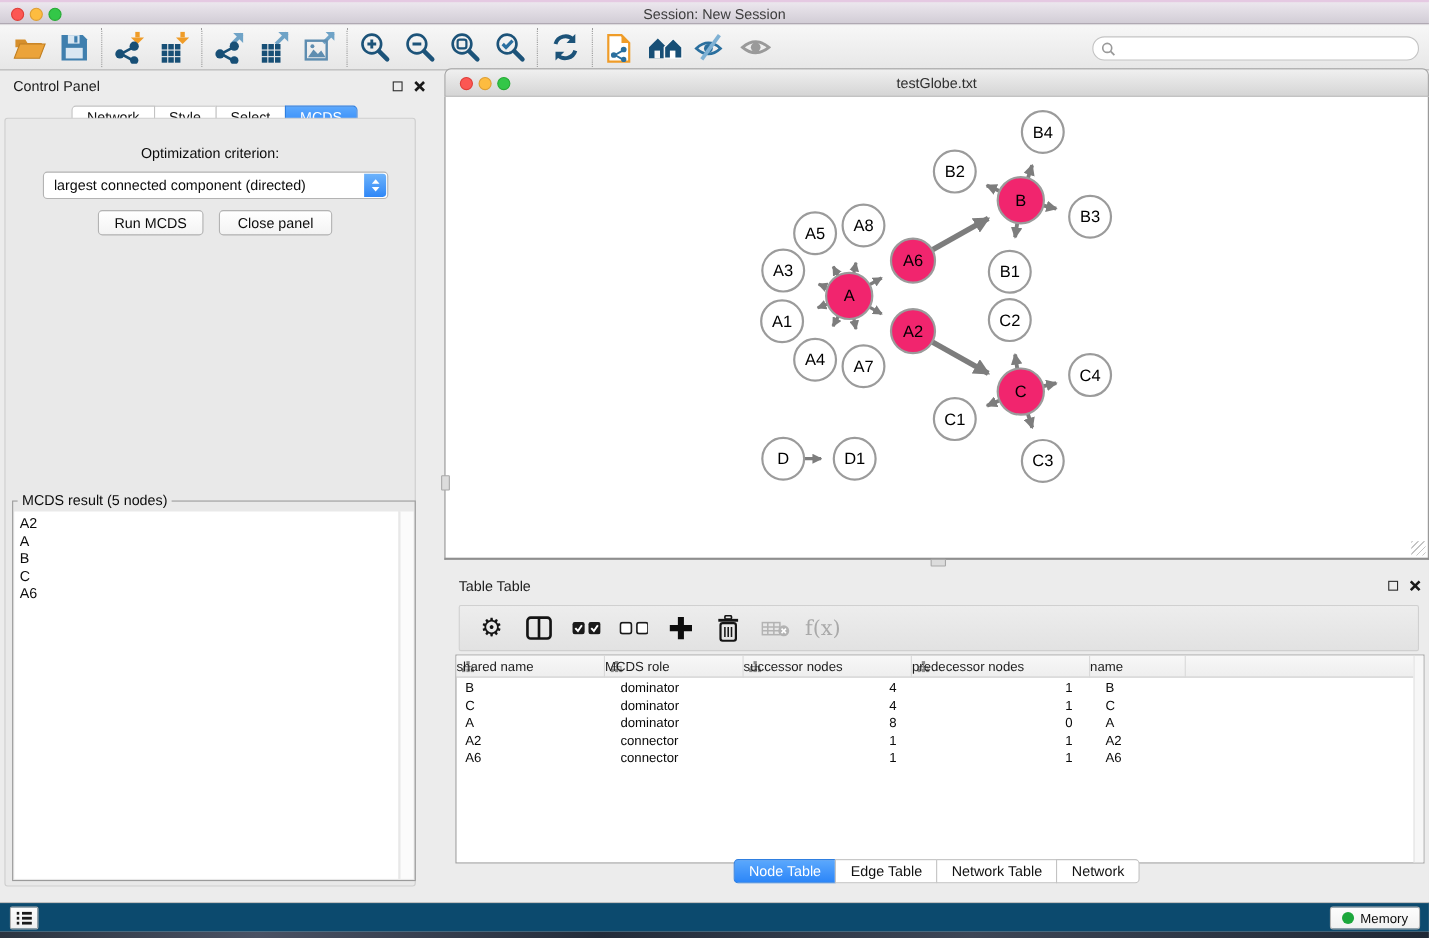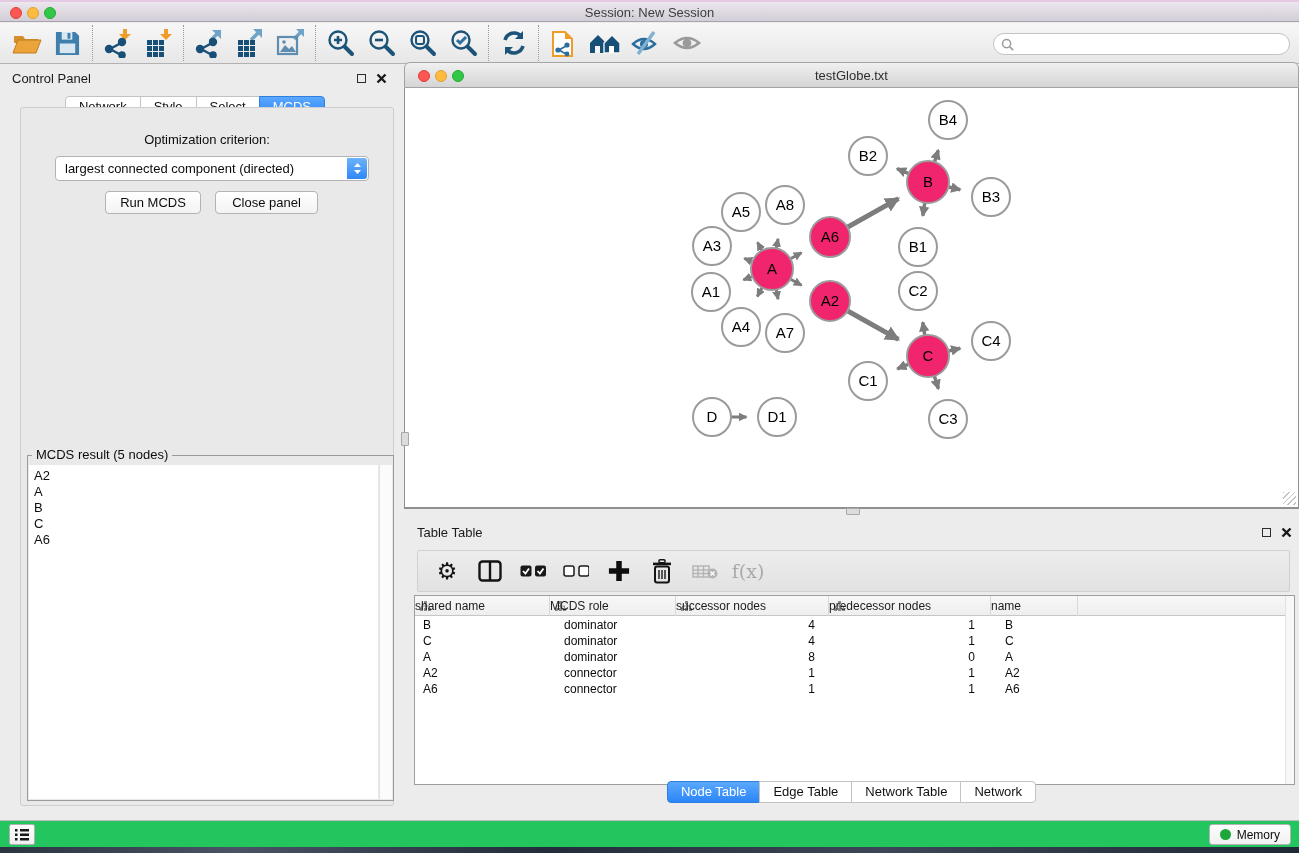--- a/index.html
+++ b/index.html
@@ -27,21 +27,21 @@
   
   .control-panel { position:absolute; left:0; top:64px; width:390px; height:756px; }
   .panel-head { position:absolute; left:12px; top:7px; font-size:13px; color:#1a1a1a; }
   .float-ico { position:absolute; top:10px; width:9px; height:9px; border:1.5px solid #2c2c2c; background:transparent; }
   .close-ico { position:absolute; top:9px; width:11px; height:11px; }
   .cp-tabs { position:absolute; left:0; top:32px; width:100%; display:flex; justify-content:center; }
   .tab { height:21px; line-height:19px; padding:0 13px; background:#fff; border:1px solid #c3c3c3; margin-left:-1px; font-size:13px; color:#111; }
   .tab:first-child { border-radius:4px 0 0 4px; margin-left:0; }
   .tab:last-child { border-radius:0 4px 4px 0; }
   .tab.active { background:linear-gradient(#5ba8fd,#2c86f8); border-color:#2f7fe0; color:#fff; }
-  .cp-pane { position:absolute; left:20px; top:43px; width:374px; height:699px; background:#e9e9e9; border:1px solid #cecece; border-radius:3px; }
+  .cp-pane { position:absolute; left:4px; top:43px; width:374px; height:699px; background:#e9e9e9; border:1px solid #cecece; border-radius:3px; }
   .opt-label { position:absolute; top:24px; left:0; width:100%; text-align:center; font-size:13px; color:#0c0c0c; }
   .dropdown { position:absolute; left:34px; top:48px; width:314px; height:25px; background:#fff; border:1px solid #b3b3b3; border-radius:4px; }
   .dropdown .val { position:absolute; left:9px; top:4px; font-size:13px; color:#0c0c0c; white-space:nowrap; }
   .dropdown .stepper { position:absolute; right:1px; top:1px; width:20px; height:21px; border-radius:0 3px 3px 0;
     background:linear-gradient(#6db3fb,#2f87f7); display:flex; align-items:center; justify-content:center; }
   .btn { position:absolute; height:23px; background:linear-gradient(#ffffff,#f3f3f3); border:1px solid #b3b3b3; border-radius:4px;
     font-size:13px; color:#0c0c0c; text-align:center; line-height:21px; }
   .fieldset { position:absolute; left:6px; top:347px; width:367px; height:346px; border:1px solid #9b9b9b; }
   .legend { position:absolute; top:-9px; left:4px; background:#e9e9e9; padding:0 4px; font-size:13px; color:#0c0c0c; }
   .result-list { position:absolute; left:1px; top:9px; right:15px; bottom:1px; background:#fff; padding:3px 0 0 5px; }
@@ -80,21 +80,21 @@
   .td { font-size:12px; line-height:16px; color:#0a0a0a; white-space:nowrap; overflow:hidden; }
   .c0 { width:135px; padding-left:8px; }
   .c1 { width:126px; padding-left:14px; }
   .c2 { width:153px; text-align:right; padding-right:14px; }
   .c3 { width:162px; text-align:right; padding-right:16px; }
   .c4 { width:87px; padding-left:14px; }
   .tp-tabs { position:absolute; left:0; top:261px; width:100%; display:flex; justify-content:center;align-items:center; }
   .tp-tabs .tab { height:22px; line-height:20px; }
 
   
-  .status-bar { position:absolute; left:0; top:820px; width:1299px; height:27px; background:#22c55e; border-top:1px solid #bfbfbf; }
+  .status-bar { position:absolute; left:0; top:820px; width:1299px; height:27px; background:#0c4a6e; border-top:1px solid #bfbfbf; }
   .list-btn { position:absolute; left:9px; top:3px; width:26px; height:21px; background:linear-gradient(#fdfdfd,#efefef);
     border:1px solid #b0b0b0; border-radius:2px; display:flex; align-items:center; justify-content:center; }
   .mem-btn { position:absolute; right:8px; top:3px; height:21px; background:linear-gradient(#fdfdfd,#f1f1f1);
     border:1px solid #b3b3b3; border-radius:3px; display:flex; align-items:center; gap:6px; padding:0 10px; font-size:12px; color:#0c0c0c; }
   .mem-dot { width:11px; height:11px; border-radius:50%; background:#1ca73c; }
   .desktop { position:absolute; left:0; top:847px; width:1299px; height:6px;
     background:linear-gradient(90deg,#2b3440,#4a5264 18%,#232c3a 42%,#3d4656 68%,#1f2835); }
 </style>
 </head>
 <body>

